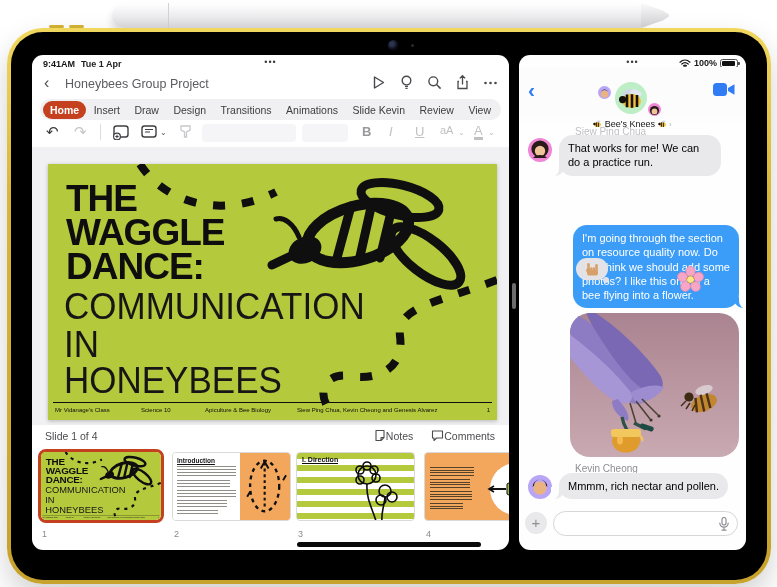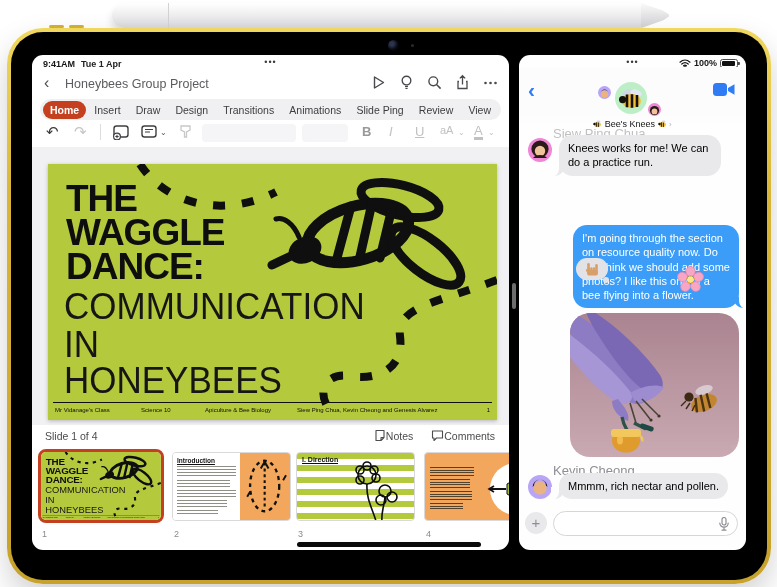--- a/index.html
+++ b/index.html
@@ -91,21 +91,21 @@
   .t4-text .tlines{background:repeating-linear-gradient(to bottom,#54422a 0 1px,transparent 1px 2.6px);}
 
   
   .ms-header{position:absolute;left:0;top:12px;right:0;height:58px;background:linear-gradient(#fcfcfd 82%,rgba(252,252,253,0));z-index:5;}
   .ms-back{position:absolute;left:9px;top:12px;color:#2f7cf5;font-size:21px;font-weight:600;line-height:22px;}
   .ms-video{position:absolute;right:10px;top:15px;}
   .av{border-radius:50%;position:absolute;overflow:hidden;}
   .ms-name{position:absolute;left:0;right:0;top:52px;text-align:center;font-size:9px;color:#141414;}
   .ms-name .gchev{color:#b6b6bb;font-size:8px;}
   .msgs{position:absolute;left:0;right:0;top:70px;bottom:45px;font-size:11px;}
-  .sender{position:absolute;left:34px;font-size:13px;color:#8e8e93;}
+  .sender{position:absolute;left:56px;font-size:10px;color:#8e8e93;}
   .bubble{position:absolute;padding:6px 9px;border-radius:14px;line-height:1.3;}
   .recvb{background:#e9e9eb;color:#000;}
   .recvb::before{content:'';position:absolute;left:-5px;bottom:0;width:11px;height:11px;background:#e9e9eb;border-bottom-right-radius:11px;}
   .recvb::after{content:'';position:absolute;left:-8px;bottom:-1px;width:8px;height:13px;background:#fefefe;border-bottom-right-radius:9px;}
   .sentb{background:#3b9df8;color:#fff;margin-top:48px;}
   .sentb::before{content:'';position:absolute;right:-5px;bottom:0;width:11px;height:11px;background:#3b9df8;border-bottom-left-radius:11px;}
   .sentb::after{content:'';position:absolute;right:-8px;bottom:-1px;width:8px;height:13px;background:#fefefe;border-bottom-left-radius:9px;}
   .avatar24{position:absolute;width:24px;height:24px;border-radius:50%;}
   .sticker{position:absolute;z-index:4;}
   .tapback{position:absolute;width:32px;height:22px;background:#e3e3e7;border-radius:12px;display:flex;align-items:center;justify-content:center;z-index:3;}
@@ -175,21 +175,21 @@
         </div>
       </div>
 
       <div class="pp-ribbon">
         <span class="tab sel">Home</span>
         <span class="tab">Insert</span>
         <span class="tab">Draw</span>
         <span class="tab">Design</span>
         <span class="tab">Transitions</span>
         <span class="tab">Animations</span>
-        <span class="tab">Slide Ping</span>
+        <span class="tab">Slide Kevin</span>
         <span class="tab">Review</span>
         <span class="tab">View</span>
       </div>
 
       <div class="pp-toolbar">
         <span class="tb" style="left:14px;font-size:15px;color:#3a3a3e;line-height:16px;">↶</span>
         <span class="tb" style="left:42px;font-size:15px;color:#c5c5c9;line-height:16px;">↷</span>
         <span class="tb" style="left:68px;width:1px;height:16px;background:#dcdcdf;"></span>
         <svg class="tb" style="left:80px;" width="18" height="16" viewBox="0 0 18 16">
             <rect x="2" y="2" width="14" height="11" rx="2.5" fill="none" stroke="#3f3f43" stroke-width="1.4"></rect>
@@ -440,21 +440,21 @@
 
       <div class="msgs">
         <span class="sender" style="top:1px;opacity:.55;">Siew Ping Chua</span>
         <span class="avatar24" style="left:9px;top:13px;background:#ef86d6;">
           <svg width="24" height="24" viewBox="0 0 24 24">
               <circle cx="12" cy="11" r="8.6" fill="#2a1b18"></circle>
               <circle cx="12" cy="13" r="5.2" fill="#f0c49a"></circle>
               <path d="M5,20 a8 6 0 0 1 14,0 Z" fill="#2a1b18"></path>
             </svg>
         </span>
-        <div class="bubble recvb" style="left:40px;top:10px;width:162px;">Knees works for me! We can do a practice run.</div>
+        <div class="bubble recvb" style="left:40px;top:10px;width:162px;">That works for me! We can do a practice run.</div>
 
         <div class="bubble sentb" style="right:7px;top:52px;width:166px;">I'm going through the section on resource quality now. Do you think we should add some photos? I like this one of a bee flying into a flower.</div>
         <svg class="sticker" style="right:42px;top:141px;" width="27" height="27" viewBox="0 0 27 27">
           <g fill="#f7a6c6" stroke="#ee8bb1" stroke-width="0.8">
             <ellipse cx="13.5" cy="5.5" rx="4.6" ry="5"></ellipse>
               <ellipse cx="21.5" cy="11" rx="4.6" ry="5" transform="rotate(72 21.5 11)"></ellipse>
             <ellipse cx="18.5" cy="20.5" rx="4.6" ry="5" transform="rotate(144 18.5 20.5)"></ellipse>
               <ellipse cx="8.5" cy="20.5" rx="4.6" ry="5" transform="rotate(216 8.5 20.5)"></ellipse>
             <ellipse cx="5.5" cy="11" rx="4.6" ry="5" transform="rotate(288 5.5 11)"></ellipse>
           </g>

